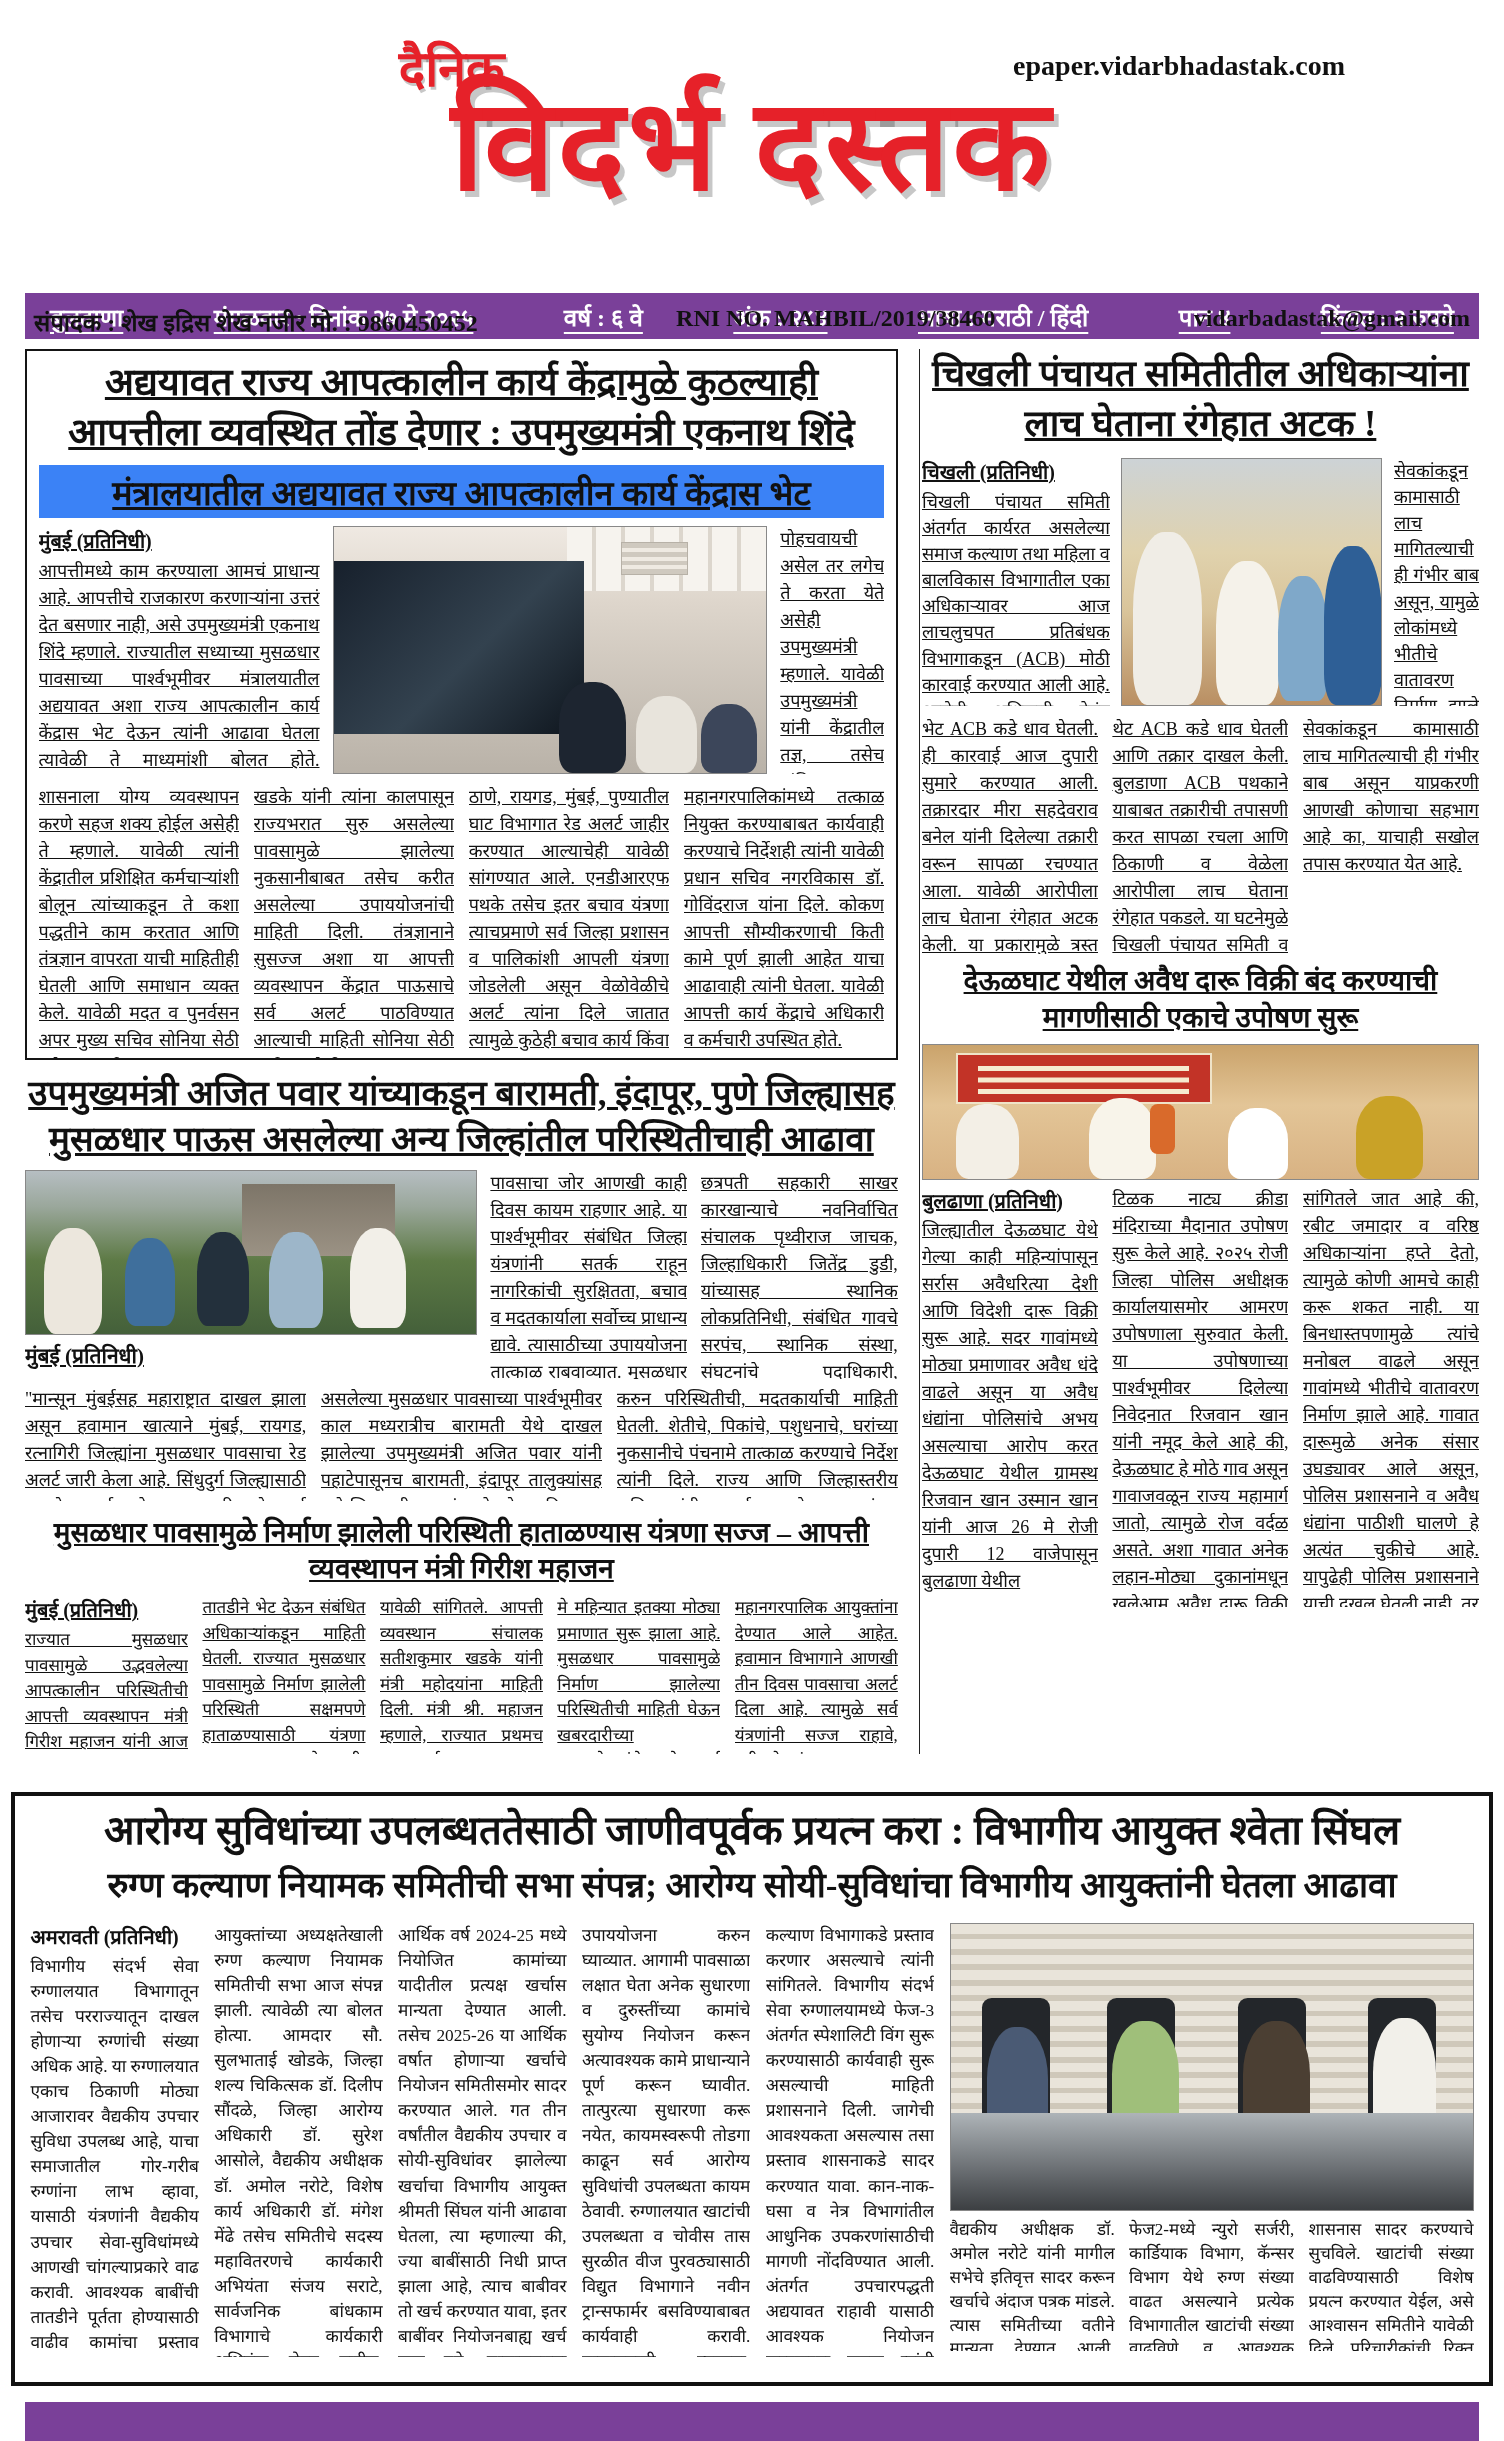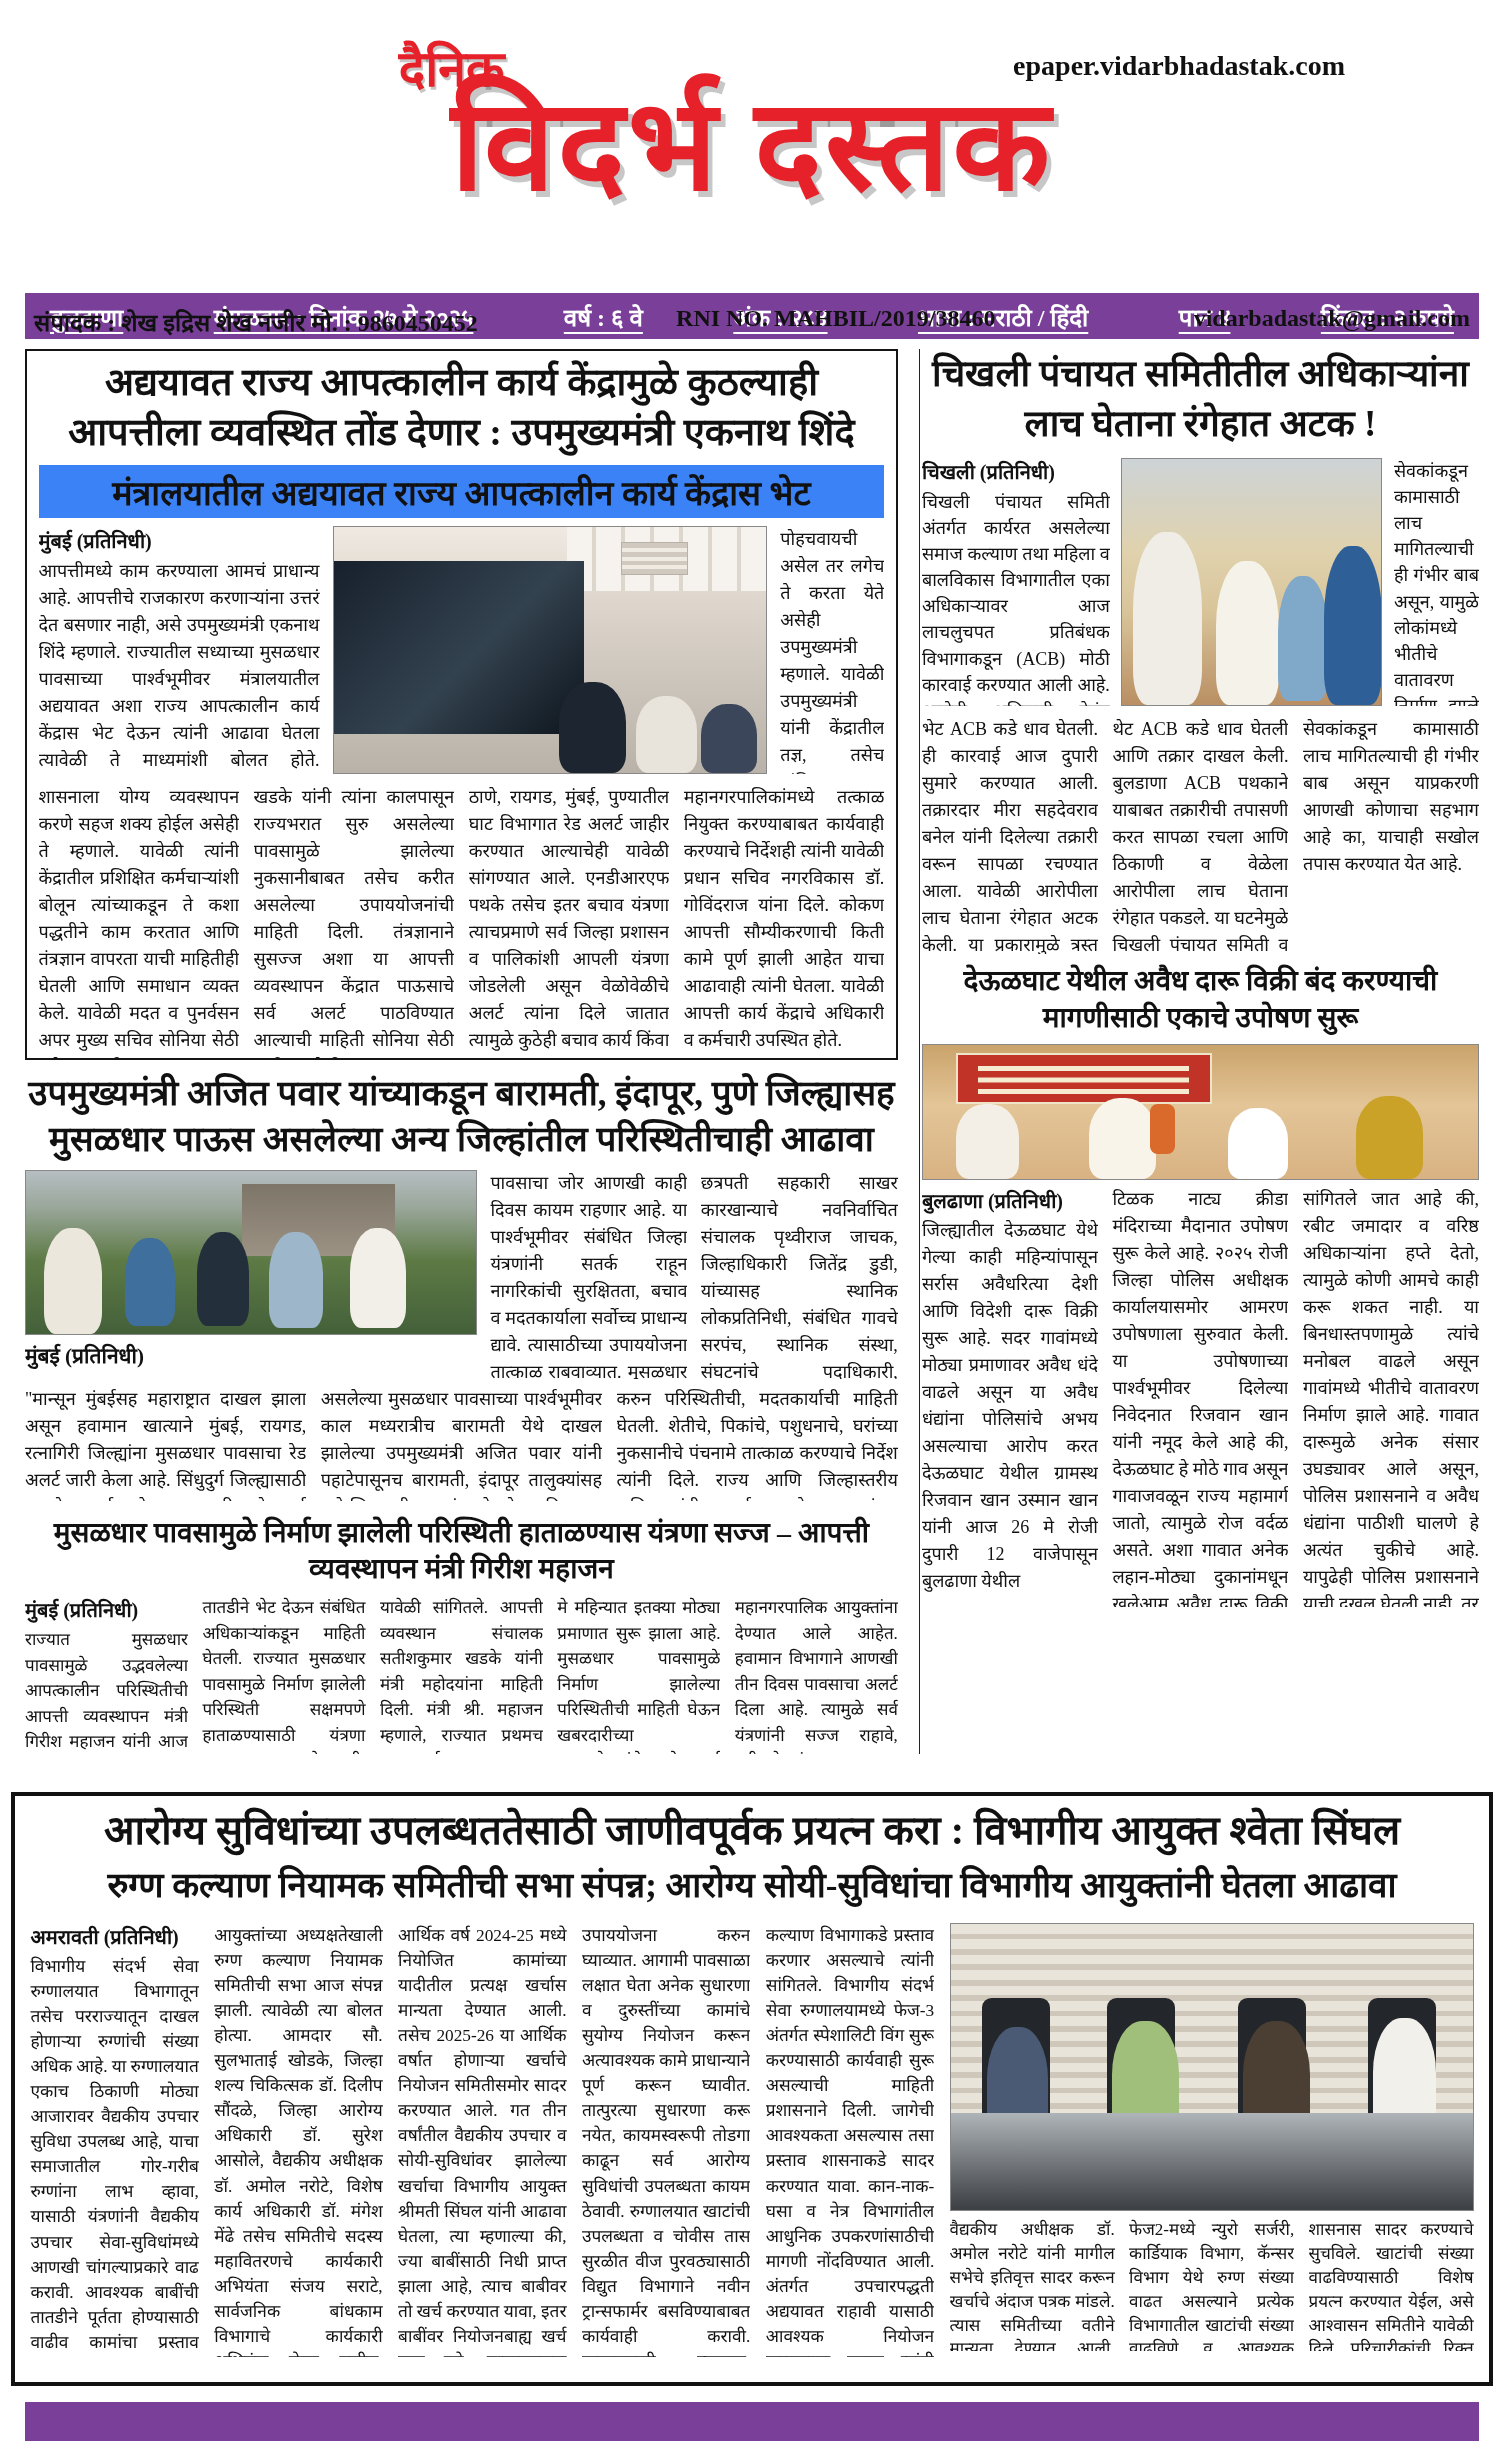--- a/index.html
+++ b/index.html
@@ -23,21 +23,21 @@
              font-size:24px; font-weight:bold;gap:36px; }
   .infobar span { text-decoration:underline; text-underline-offset:5.8px; text-decoration-thickness:1.9px; white-space:nowrap; }
 
   
   .cols { display:flex; gap:14.4px; overflow:hidden; }
   .col  { flex:1; overflow:hidden; text-align:justify; font-size:18px; line-height:1.5; }
   .dateline { font-weight:bold; font-size:20px; display:block; margin-bottom:1.9px; }
   .hd { font-weight:bold; text-align:center; }
 
   
-  .top { margin:9.6px 25px 0; display:flex; gap:21px; }
+  .top { margin:9.6px 25px 0; display:flex; gap:21px;text-decoration:underline; }
   .top-left  { width:889px; }
   .top-right { flex:1; border-left:1.9px solid #222; padding-left:2px; }
 
   
   .art1 { border:2.9px solid #151515; padding:7.7px 11.5px; height:711px; overflow:hidden; }
   .h-shinde { font-size:38px; line-height:1.3; }
   .subhead { margin:7.7px auto 7.7px; background:#3b82f6; font-size:34px; font-weight:bold;
              text-align:center; padding:3.8px 0; }
   .lead-row { display:flex; gap:13.4px; height:248px; overflow:hidden; }
   .lead-left { width:281px; overflow:hidden; text-align:justify; font-size:18px; line-height:1.5; }

